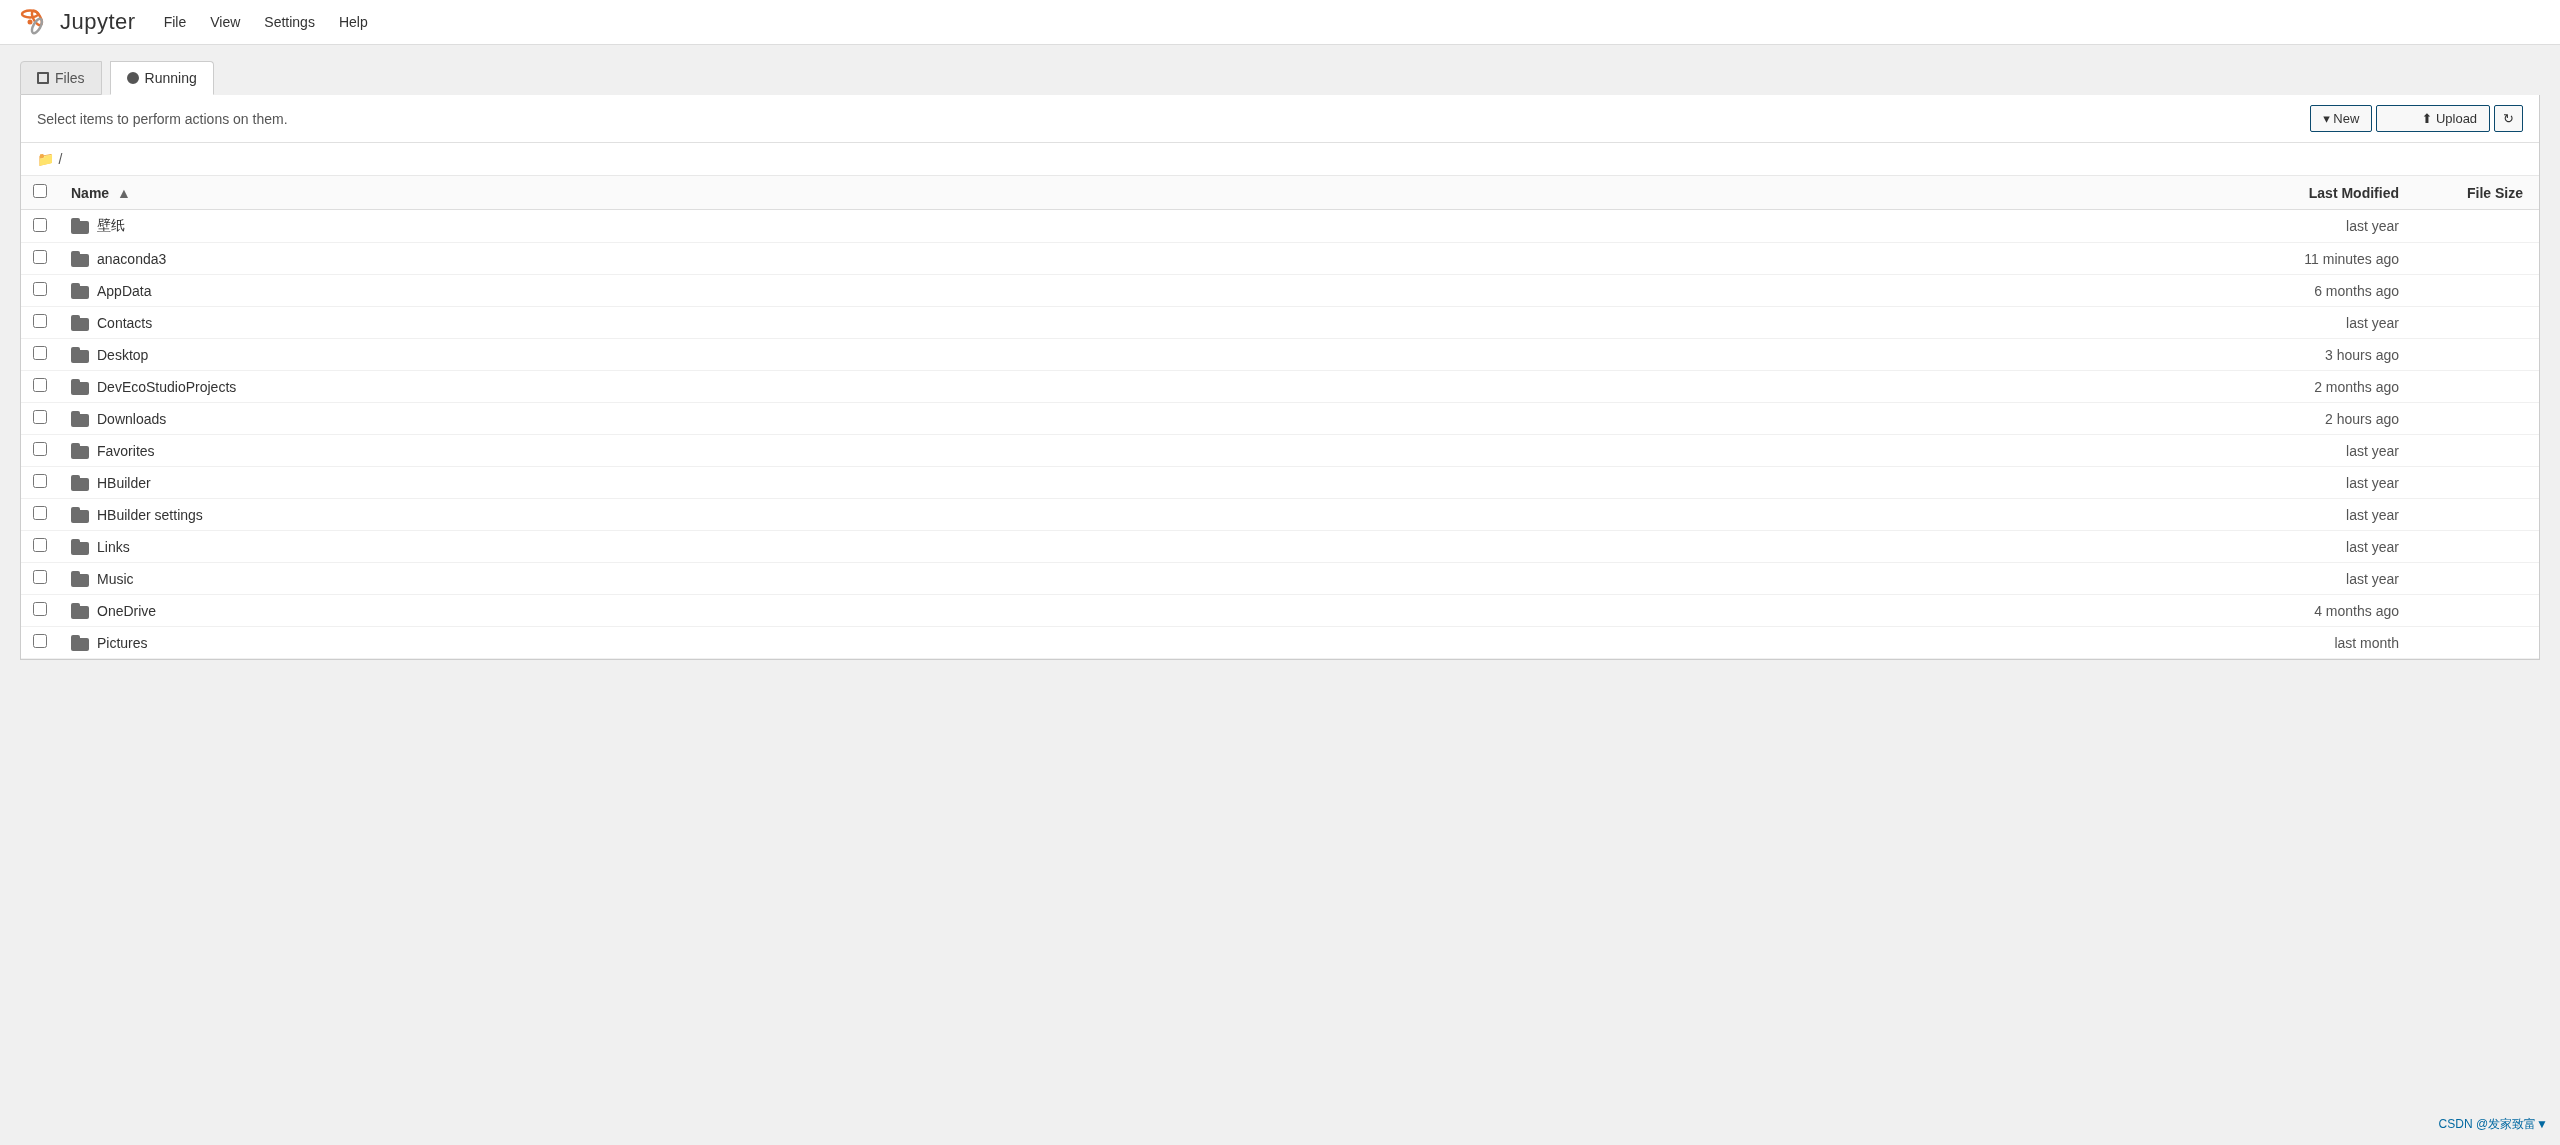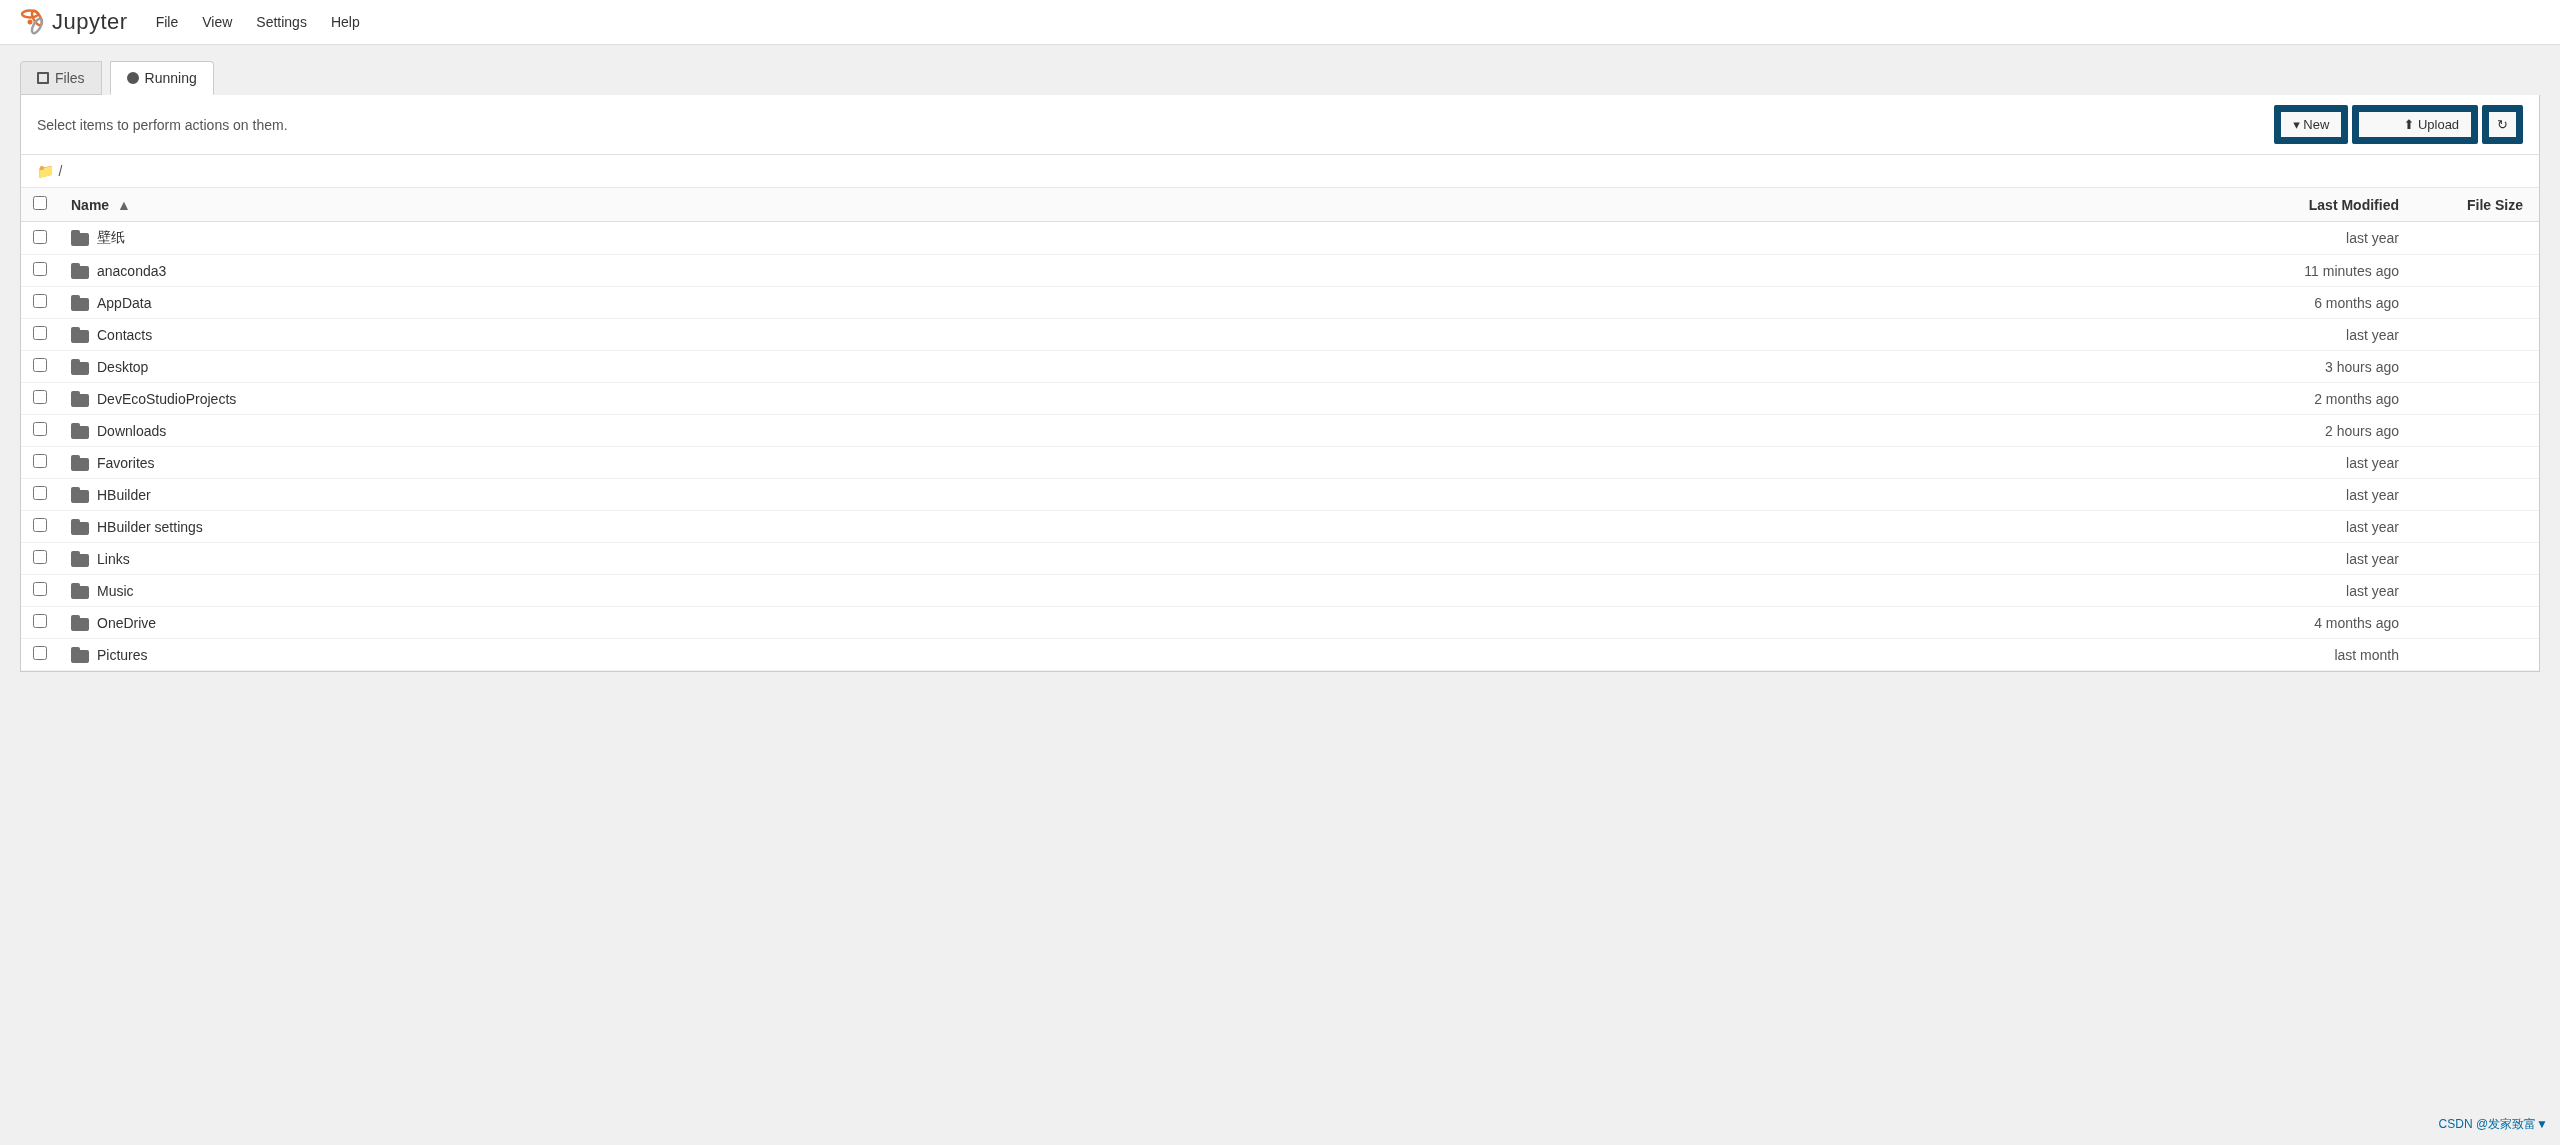--- a/index.html
+++ b/index.html
@@ -15,21 +15,21 @@
       background: #fff;
       border-bottom: 1px solid #ddd;
       padding: 8px 16px;
       display: flex;
       align-items: center;
       gap: 24px;
     }
     .logo {
       display: flex;
       align-items: center;
-      gap: 8px;
+      gap: 16px;
     }
     .logo-icon {
       width: 28px;
       height: 28px;
     }
     .logo-text {
       font-size: 22px;
       font-weight: 400;
       color: #333;
       letter-spacing: 0.5px;
@@ -101,21 +101,21 @@
     }
     .toolbar-right {
       display: flex;
       align-items: center;
       gap: 4px;
     }
     .btn {
       display: flex;
       gap: 4px;
       padding: 5px 12px;
-      border: 7px solid #0c4a6e;
+      border: 1px solid #0c4a6e;
       background: #f8f8f8;
       cursor: pointer;
       font-size: 13px;
       color: #333;
       border-radius: 2px;
     }
     .btn-new {
       border-radius: 2px;
     }
     .btn-upload { border-radius: 2px; padding-left: 44px; }

